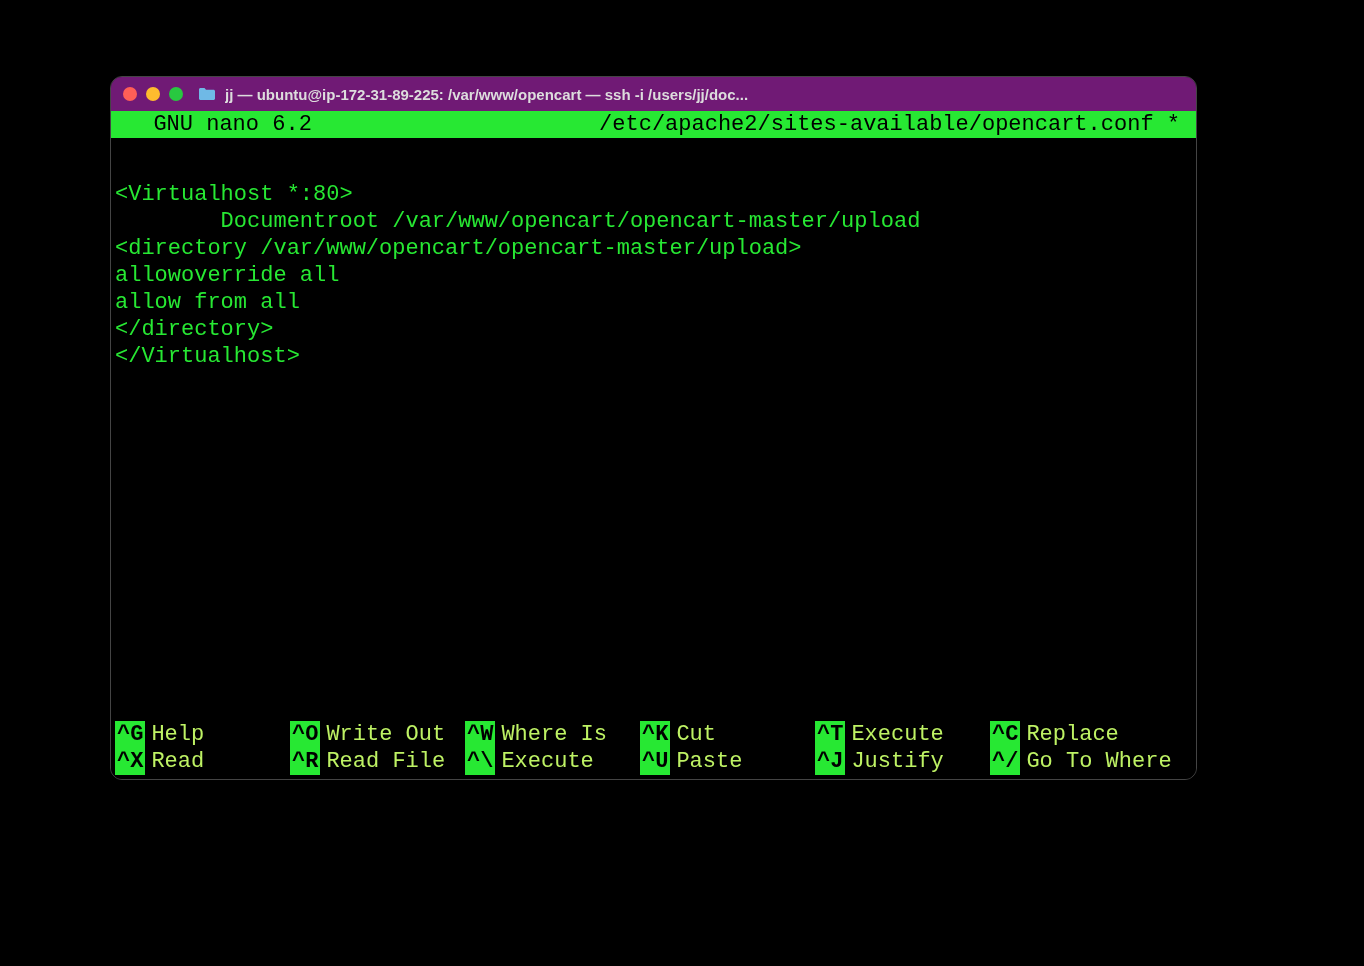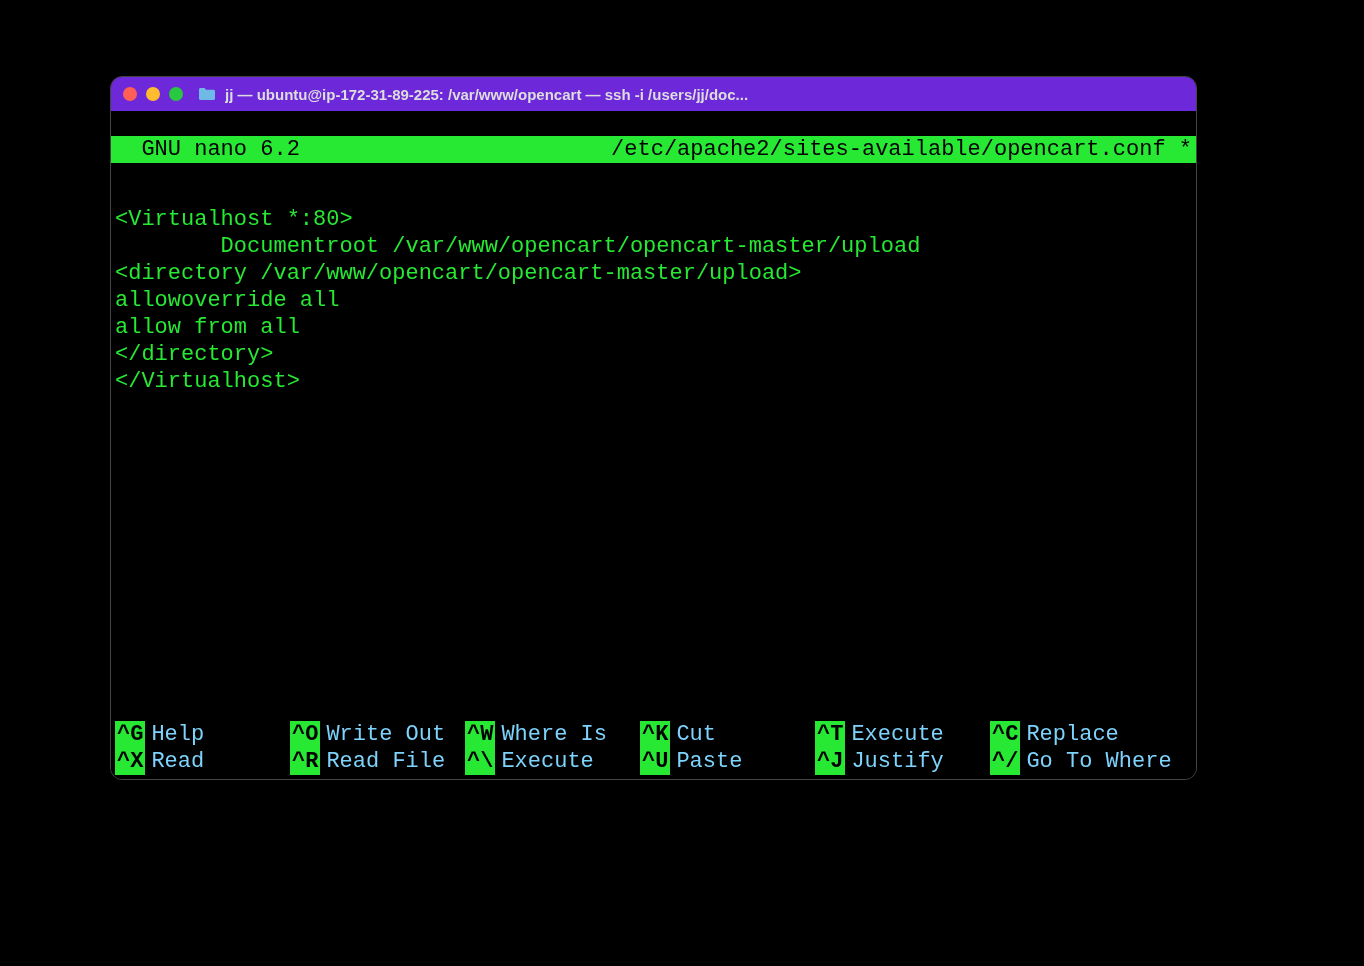--- a/index.html
+++ b/index.html
@@ -18,21 +18,21 @@
     width: 1085px;
     height: 702px;
     background: #1a1a1a;
     border-radius: 12px;
     box-shadow: 0 20px 60px rgba(0,0,0,0.9);
     overflow: hidden;
     border: 1px solid #444;
   }
   .titlebar {
     height: 34px;
-    background: #6d28d9;
+    background: #701a75;
     display: flex;
     align-items: center;
     padding: 0 12px;
     gap: 9px;
   }
   .traffic-lights {
     display: flex;
     gap: 9px;
     align-items: center;
   }
@@ -74,23 +74,22 @@
     font-size: 22px;
     line-height: 27px;
     letter-spacing: 0px;
   }
   .nano-header {
     background: #27e833;
     color: #000;
     height: 27px;
     display: flex;
     white-space: pre;
-    padding: 0 4px;
+    padding: 0 16px;
     font-weight: 500;
-    margin-top: 25px;
   }
   .nano-header .left { flex: 0 0 auto; }
   .nano-header .mid  { flex: 1 1 auto; text-align: right; padding-left: 80px;}
   .editor-body {
     white-space: pre;
     padding: 16px 4px;
     color: #27e833;
   }
   .shortcuts {
     position: absolute;
@@ -111,21 +110,21 @@
     gap: 6px;
     white-space: pre;
   }
   .sc-key {
     background: #27e833;
     color: #000;
     padding: 0 2px;
     font-weight: 600;
   }
   .sc-label {
-    color: #7dd3fc;
+    color: #bef264;
   }
 </style>
 </head>
 <body>
 
 <div class="window">
   <div class="titlebar">
     <div class="traffic-lights">
       <div class="tl tl-red"></div>
       <div class="tl tl-yellow"></div>

